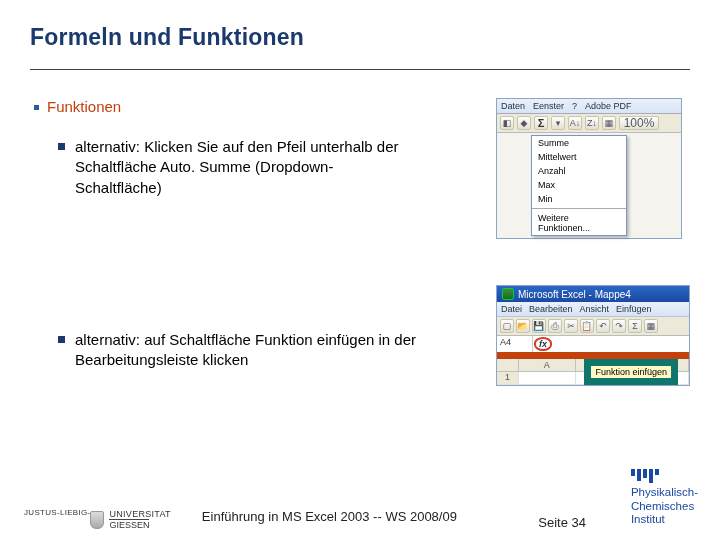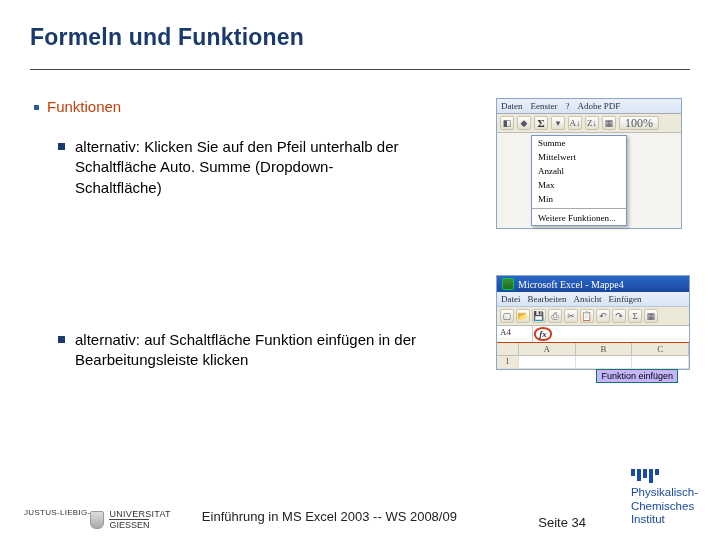--- a/index.html
+++ b/index.html
@@ -10,48 +10,48 @@
   .content { display: flex; margin-top: 28px; gap: 14px; }
   .leftcol { flex: 1 1 auto; padding-right: 6px; }
   .rightcol { flex: 0 0 190px; display: flex; flex-direction: column; gap: 46px; }
   .lvl1 { margin-left: 4px; font-size: 15px; color: #c2410c; display: flex; align-items: flex-start; gap: 8px; }
   .dot { width: 5px; height: 5px; background: #2a5aa0; margin-top: 7px; flex: 0 0 5px; }
   .lvl2 { margin-left: 28px; margin-top: 22px; font-size: 15px; color: #000; display: flex; align-items: flex-start; gap: 10px; max-width: 360px; line-height: 1.35; }
   .sq { width: 7px; height: 7px; background: #1a3a6e; margin-top: 6px; flex: 0 0 7px; }
   .gap { height: 110px; }
 
   
-  .shot { border: 1px solid #8ca6c8; background: #f4f3ee; font-size: 9px; font-family: Liberation Serif, serif; }
+  .shot { border: 1px solid #8ca6c8; background: #f4f3ee; font-size: 9px; font-family: Liberation Sans, sans-serif; }
   .shot-menu { width: 186px; }
   .shot-menu .menubar { background: linear-gradient(#eaf0fb,#d8e4f4); padding: 2px 4px; display: flex; gap: 8px; border-bottom: 1px solid #aab; }
   .shot-menu .menubar span { color: #234; text-decoration: underline; text-decoration-color: transparent; }
   .shot-menu .toolbar { background: #ece9d8; padding: 2px 3px; display: flex; gap: 3px; align-items: center; border-bottom: 1px solid #bbb; }
   .tbtn { width: 14px; height: 14px; background: linear-gradient(#fefefe,#e3e0cf); border: 1px solid #c8c4ae; border-radius: 2px; display:flex; align-items:center; justify-content:center; font-size:9px; color:#556; }
   .sigma { font-weight: bold; font-size: 11px; color: #333; }
   .dd { width: 96px; background: #fff; border: 1px solid #7a96c2; margin: 2px 2px 2px 34px; box-shadow: 2px 2px 3px rgba(0,0,0,.25); }
   .dd div { padding: 2px 6px; border-bottom: 0; }
   .dd .sep { border-top: 1px solid #aaa; margin: 2px 0; padding: 0; }
   .dd .sel { background: #fff; }
 
   .shot-fx { width: 194px; }
   .shot-fx .titlebar { background: linear-gradient(#2a66c8,#1a49a0); color: #fff; padding: 2px 5px; font-size: 10px; display:flex; align-items:center; gap:4px; }
   .shot-fx .titlebar .xicon { width:12px; height:12px; background: linear-gradient(#3a8e3a,#1e6b1e); border:1px solid #0c4; border-radius:2px; }
   .shot-fx .menubar2 { background: linear-gradient(#eaf0fb,#d8e4f4); padding: 2px 4px; display:flex; gap:7px; border-bottom:1px solid #b8c6dc; color:#234; }
   .shot-fx .toolbar2 { background: #ece9d8; padding: 2px 3px; display:flex; gap:2px; border-bottom:1px solid #bbb; }
-  .shot-fx .addr { display:flex; border-bottom:1px solid #c2410c; background:#fff; }
+  .shot-fx .addr { display:flex; border-bottom:7px solid #c2410c; background:#fff; }
   .cellref { width: 36px; border-right:1px solid #ccc; padding:1px 3px; font-size:9px; color:#333; }
   .fxbtn { width: 18px; border: 2px solid #d04020; border-radius: 10px / 7px; margin: 1px; display:flex; align-items:center; justify-content:center; font-style: italic; font-weight: bold; font-size:9px; color:#334; position:relative; }
   .fxbar { flex:1; }
   .colhdrs { display:flex; background:#ece9d8; border-bottom:1px solid #c0c0c0; }
   .colhdrs div { flex:1; text-align:center; border-right:1px solid #c0c0c0; font-size:9px; color:#555; padding:1px 0; }
   .colhdrs div:first-child { flex:0 0 22px; }
   .gridrow { display:flex; background:#fff; border-bottom:1px solid #e0e0e0; }
   .gridrow div { flex:1; border-right:1px solid #e0e0e0; height:12px; font-size:9px; }
   .gridrow div:first-child { flex:0 0 22px; background:#ece9d8; text-align:center; color:#555; }
-  .tooltip-fx { position:absolute; background:#c4b5fd; border:1px solid #0f766e; padding:1px 4px; font-size:9px; white-space:nowrap;margin-top:20px; }
+  .tooltip-fx { position:absolute; background:#fef9c3; border:7px solid #0f766e; padding:1px 4px; font-size:9px; white-space:nowrap; }
   .shot-fx-wrap { position: relative; }
   .shot-fx-wrap .tooltip-fx { right: 12px; top: 74px; }
 
   
   .footer { position: absolute; bottom: 0; left: 0; right: 0; height: 72px; padding: 0 24px 10px 24px; display:flex; align-items:flex-end; justify-content: space-between; }
   .logo-left { display:flex; gap:0px; }
   .jl { font-size: 8px; letter-spacing: 0.3px; color: #333; }
   .ug-row { display:flex; align-items:center; gap:5px; margin-top:2px; }
   .shield { width:14px; height:18px; background: linear-gradient(#ddd,#aaa); border-radius: 2px 2px 6px 6px; border:1px solid #999; position:relative; }
   .ug { font-size: 9px; line-height: 1; color:#333; }

